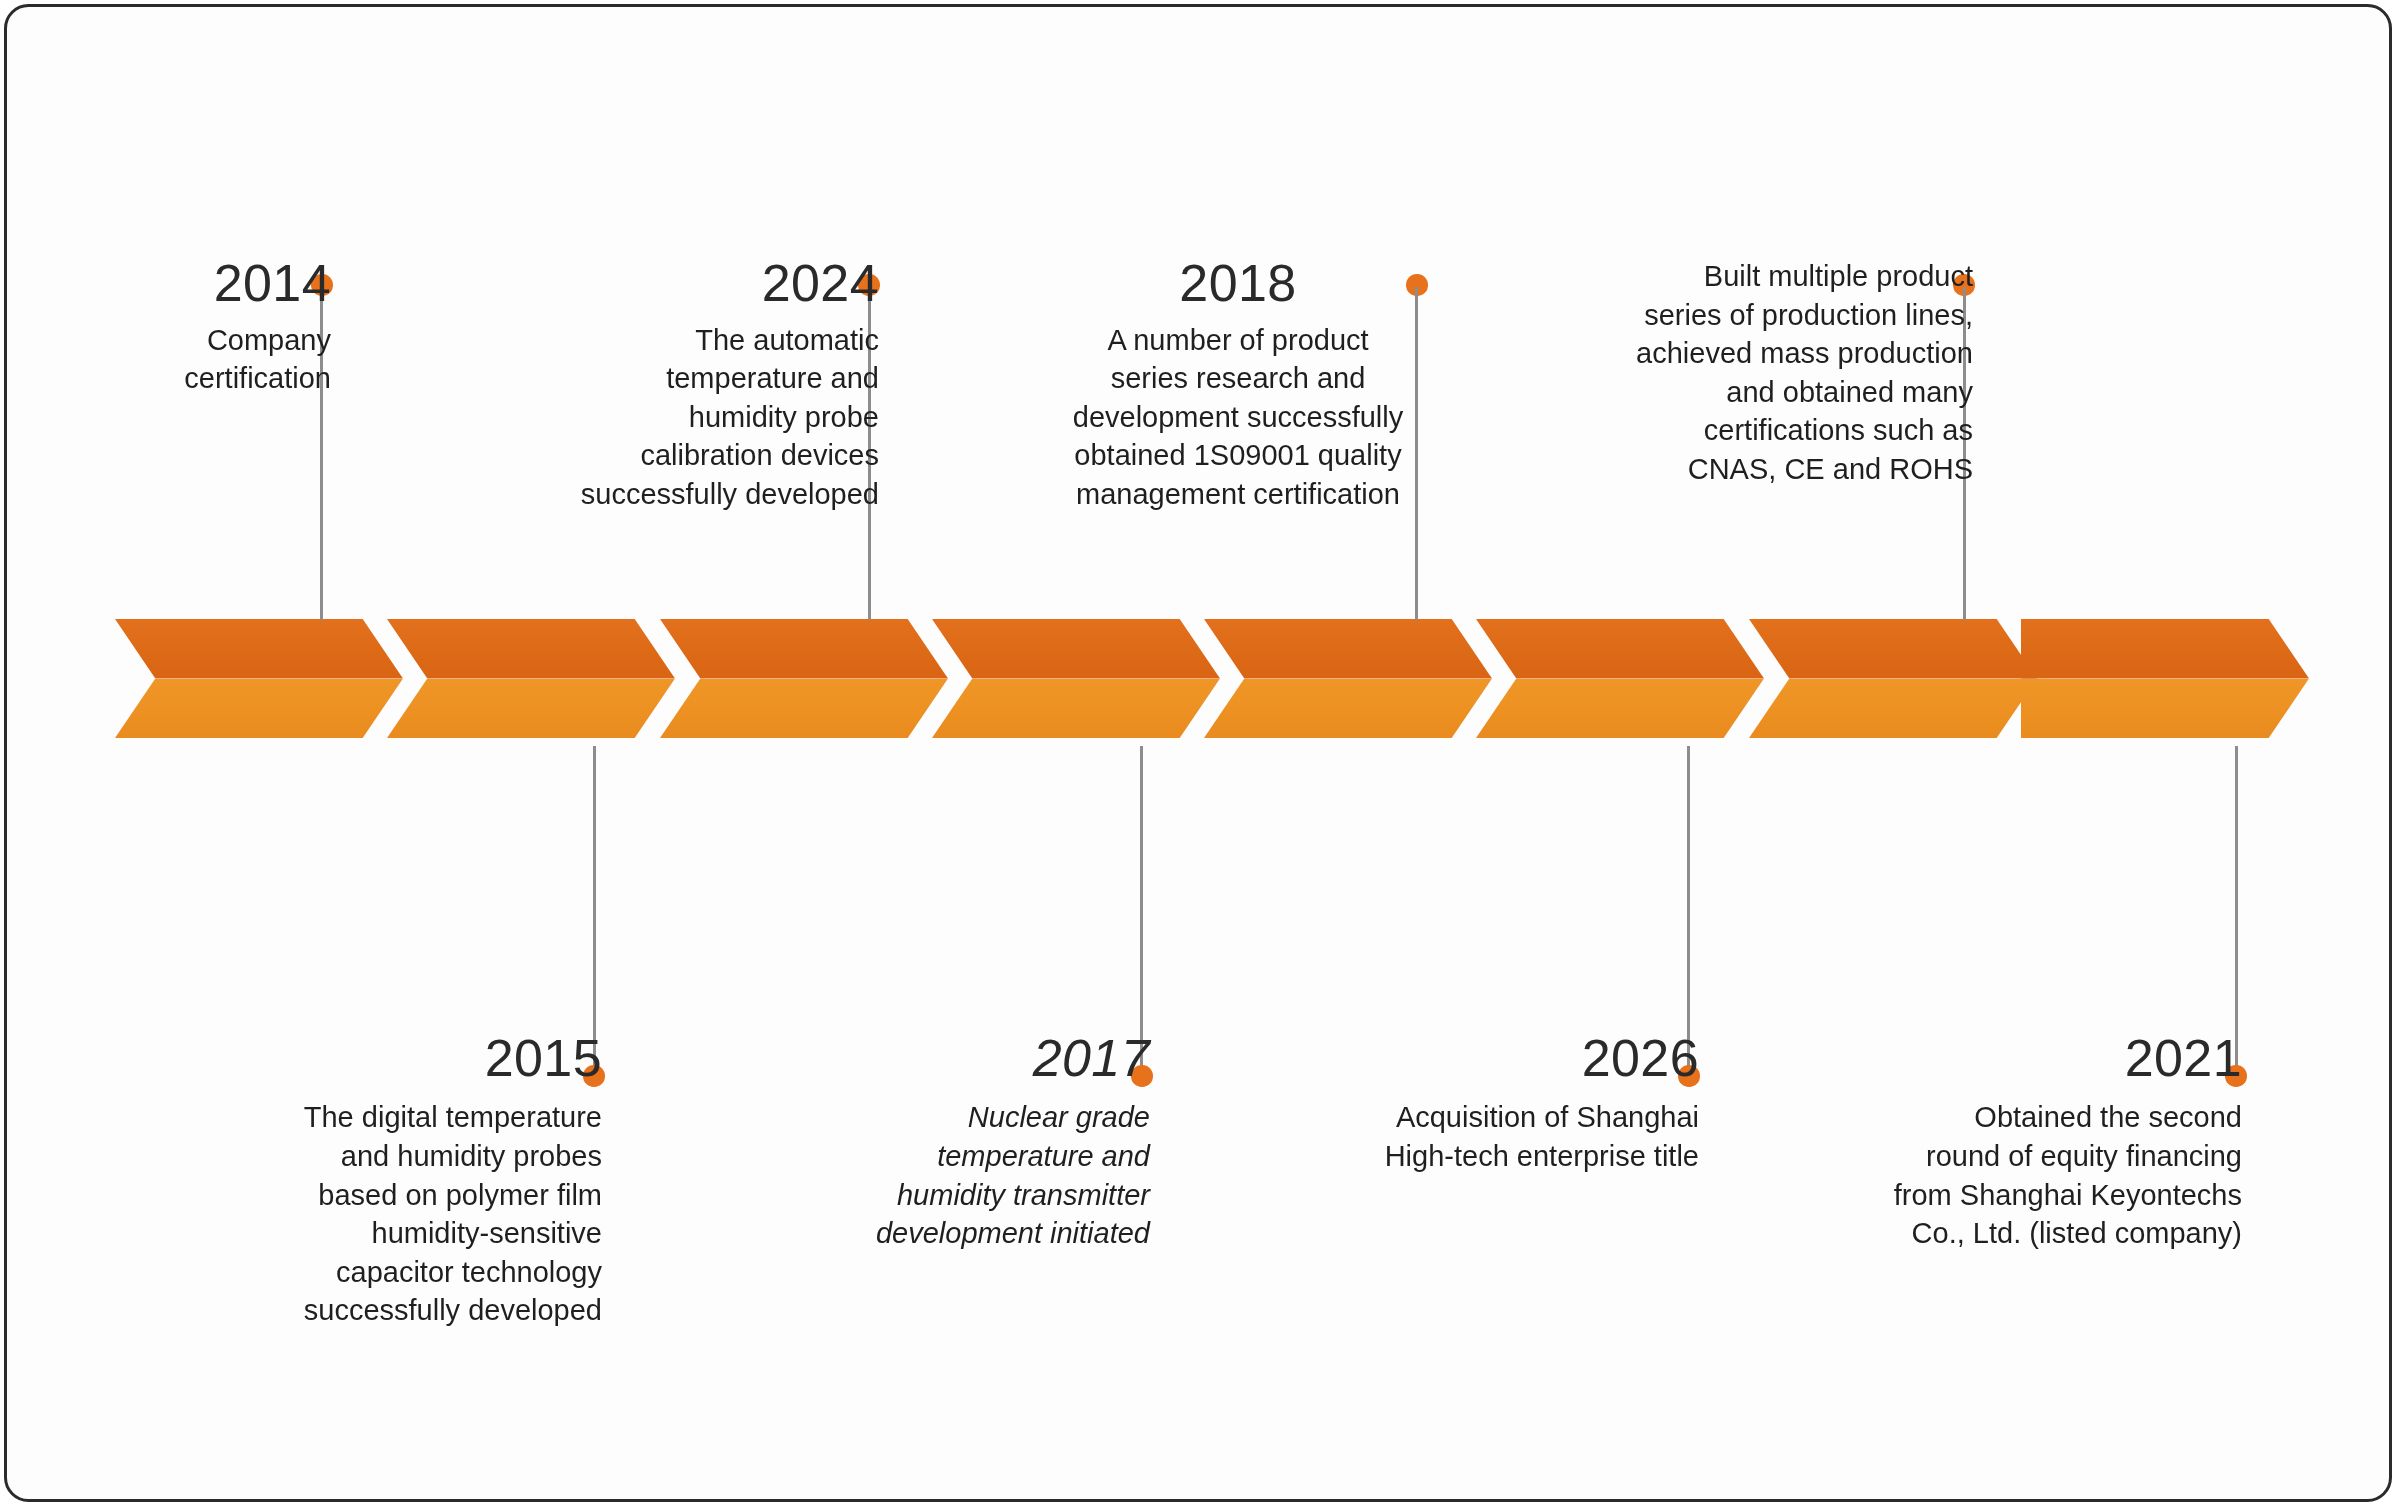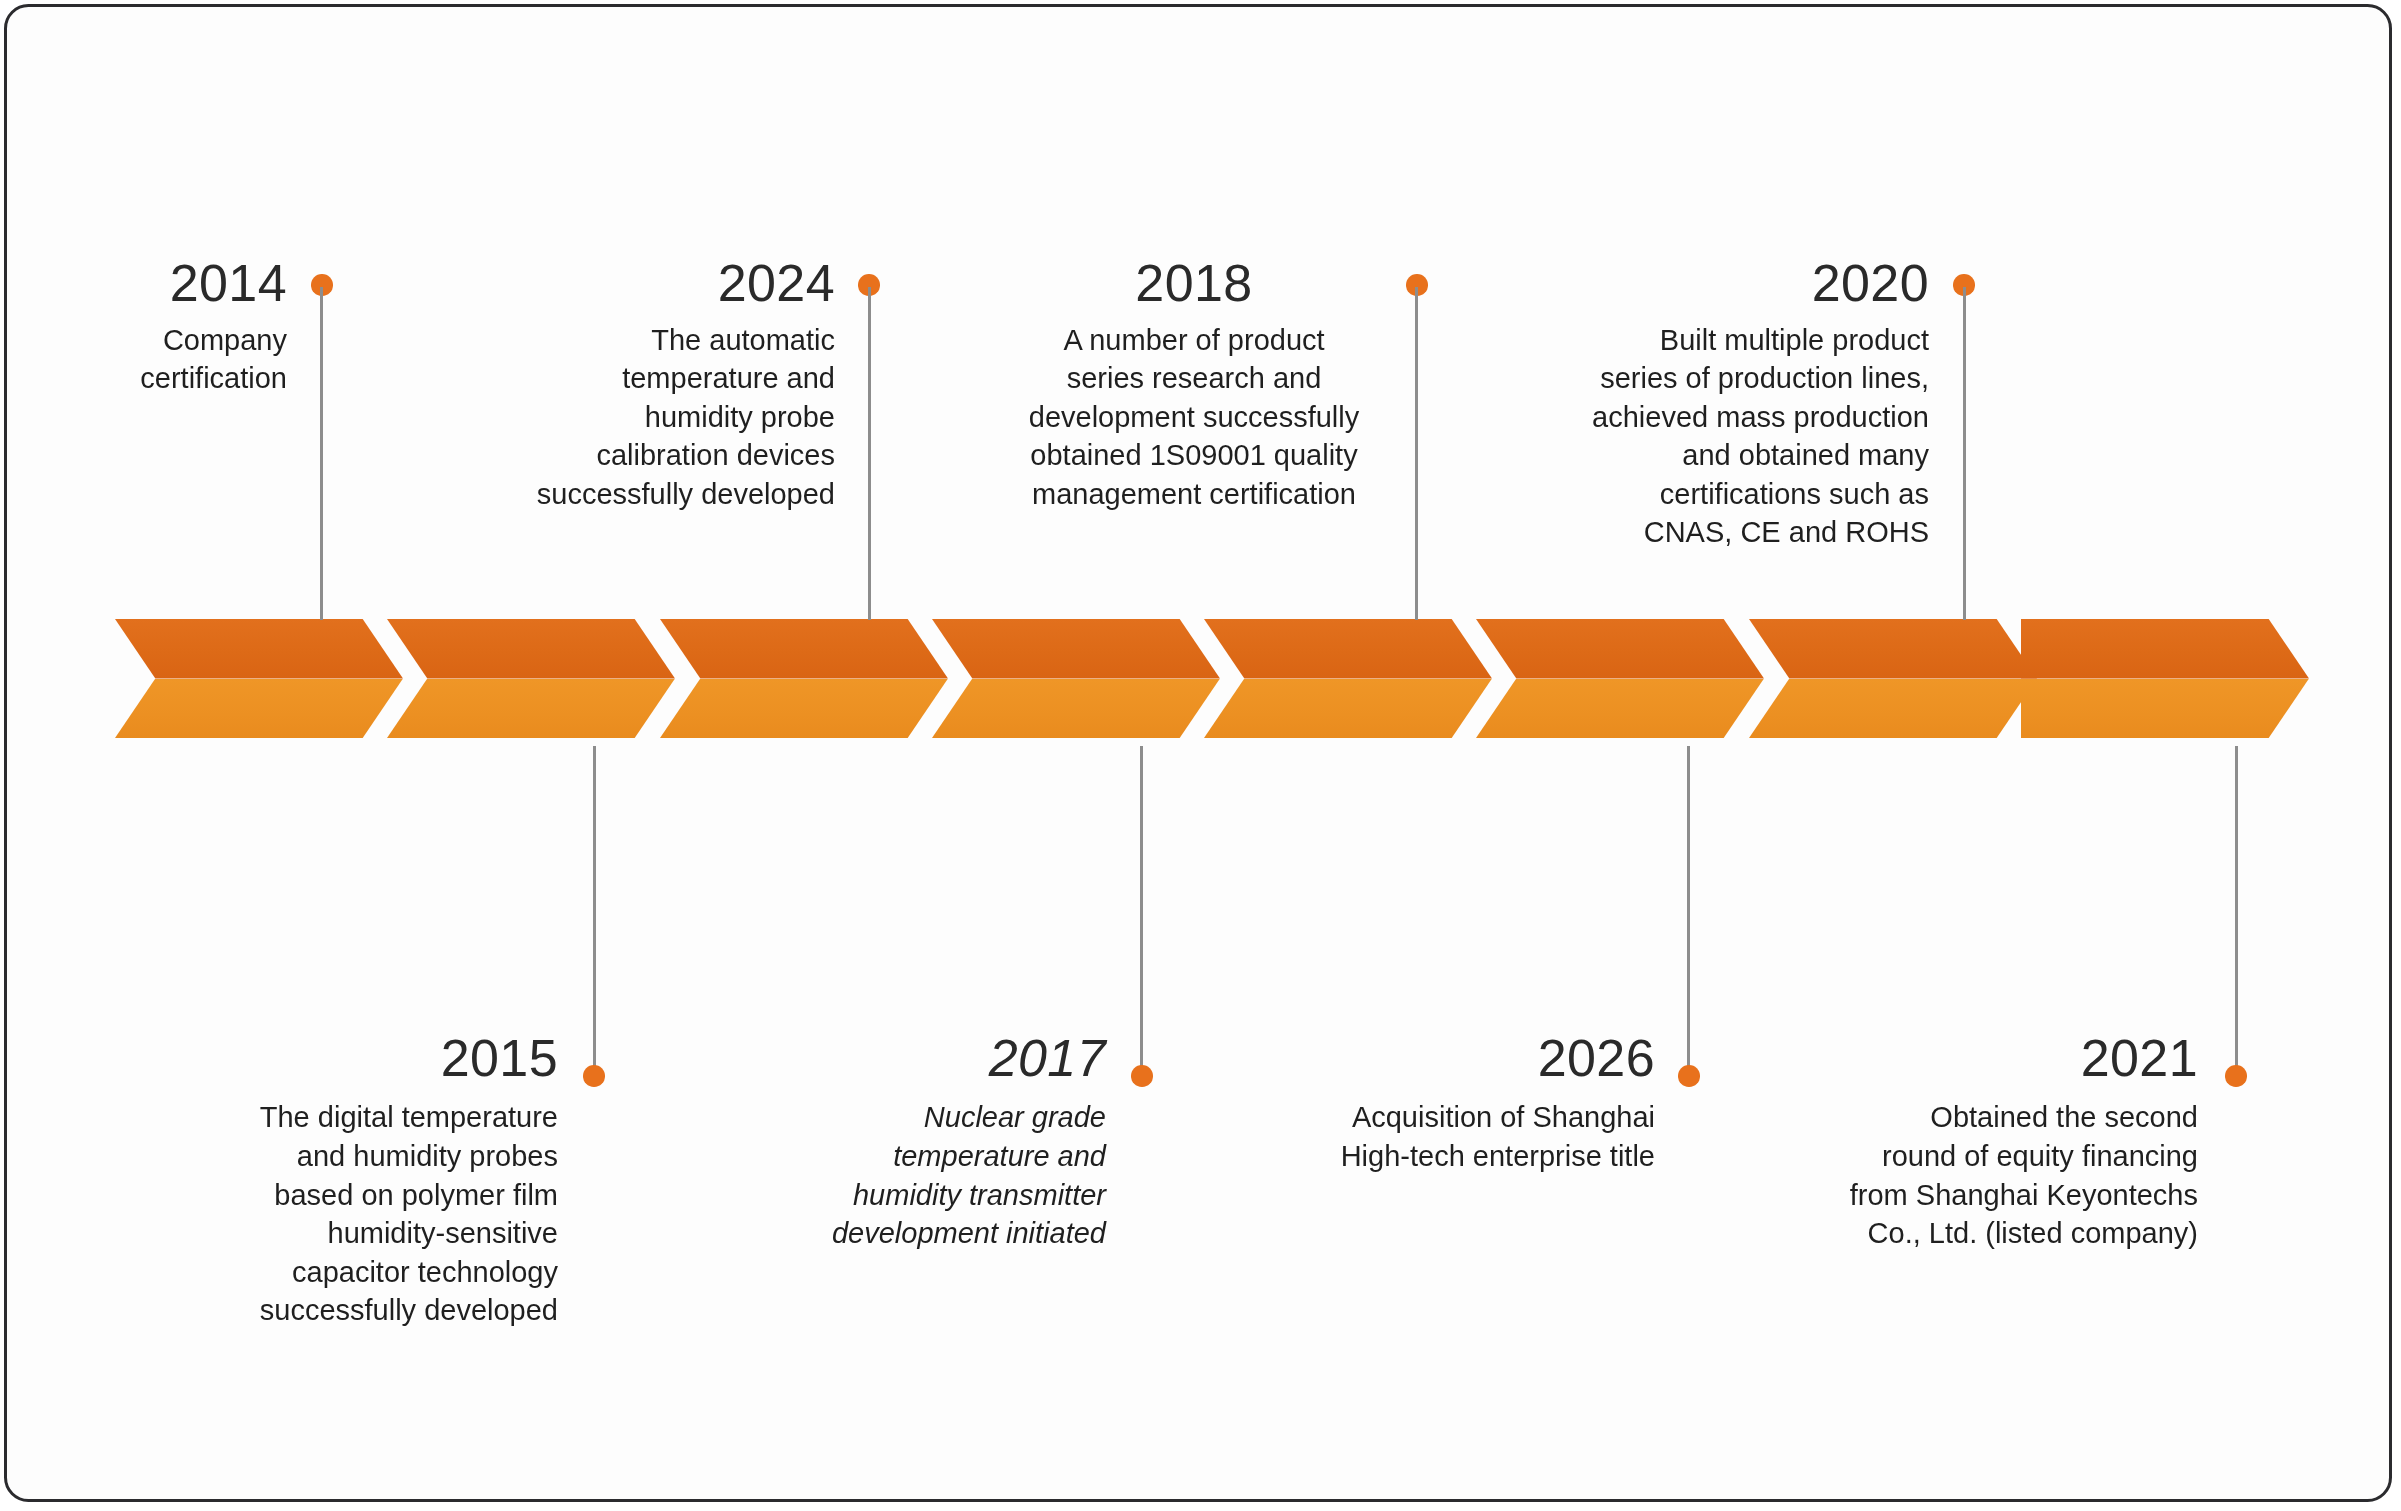--- a/index.html
+++ b/index.html
@@ -92,20 +92,21 @@
     height: 21.6px;
     border-radius: 50%;
     background: #e8711c;
   }
 
   
   .block {
     position: absolute;
     text-align: right;
     color: #1c1c1c;
+    padding-left: 44px;
   }
   .year {
     font-size: 52px;
     font-weight: 400;
     line-height: 1.0;
     letter-spacing: 0.4px;
     color: #2a2a2a;
     margin: 0 0 10px 0;
   }
   .desc {
@@ -201,21 +202,20 @@
   <div class="block top-block" style="left:1006px; top:257px; width:376px;text-align:center;">
     <div class="year">2018</div>
     <div class="desc">A number of product
 series research and
 development successfully
 obtained 1S09001 quality
 management certification</div>
   </div>
 
   <div class="block top-block" style="left:1537px; top:257px; width:392px;">
-    <div class="year">2020</div>
     <div class="desc">Built multiple product
 series of production lines,
 achieved mass production
 and obtained many
 certifications such as
 CNAS, CE and ROHS</div>
   </div>
 
   <div class="block bottom-block" style="left:115px; top:1032px; width:443px;">
     <div class="year">2015</div>

